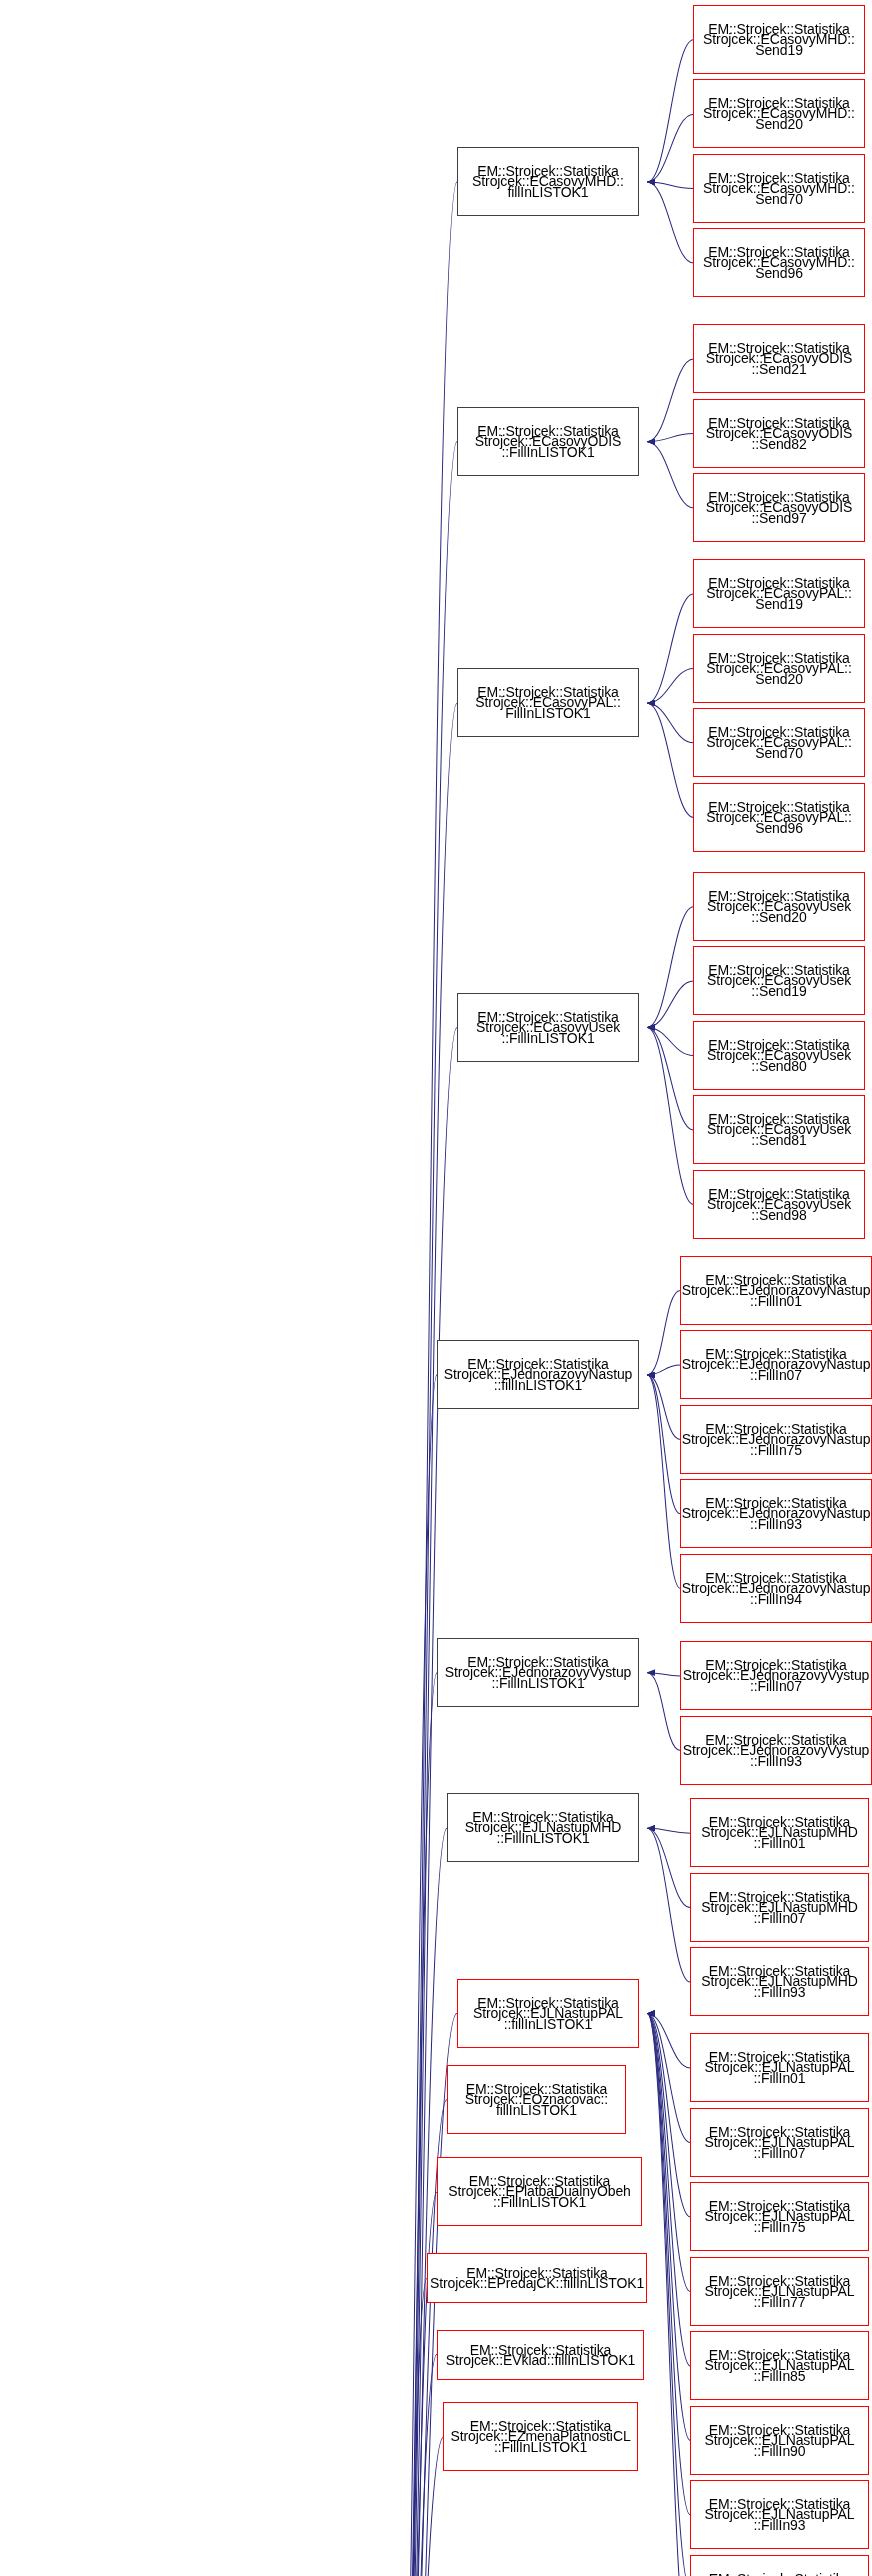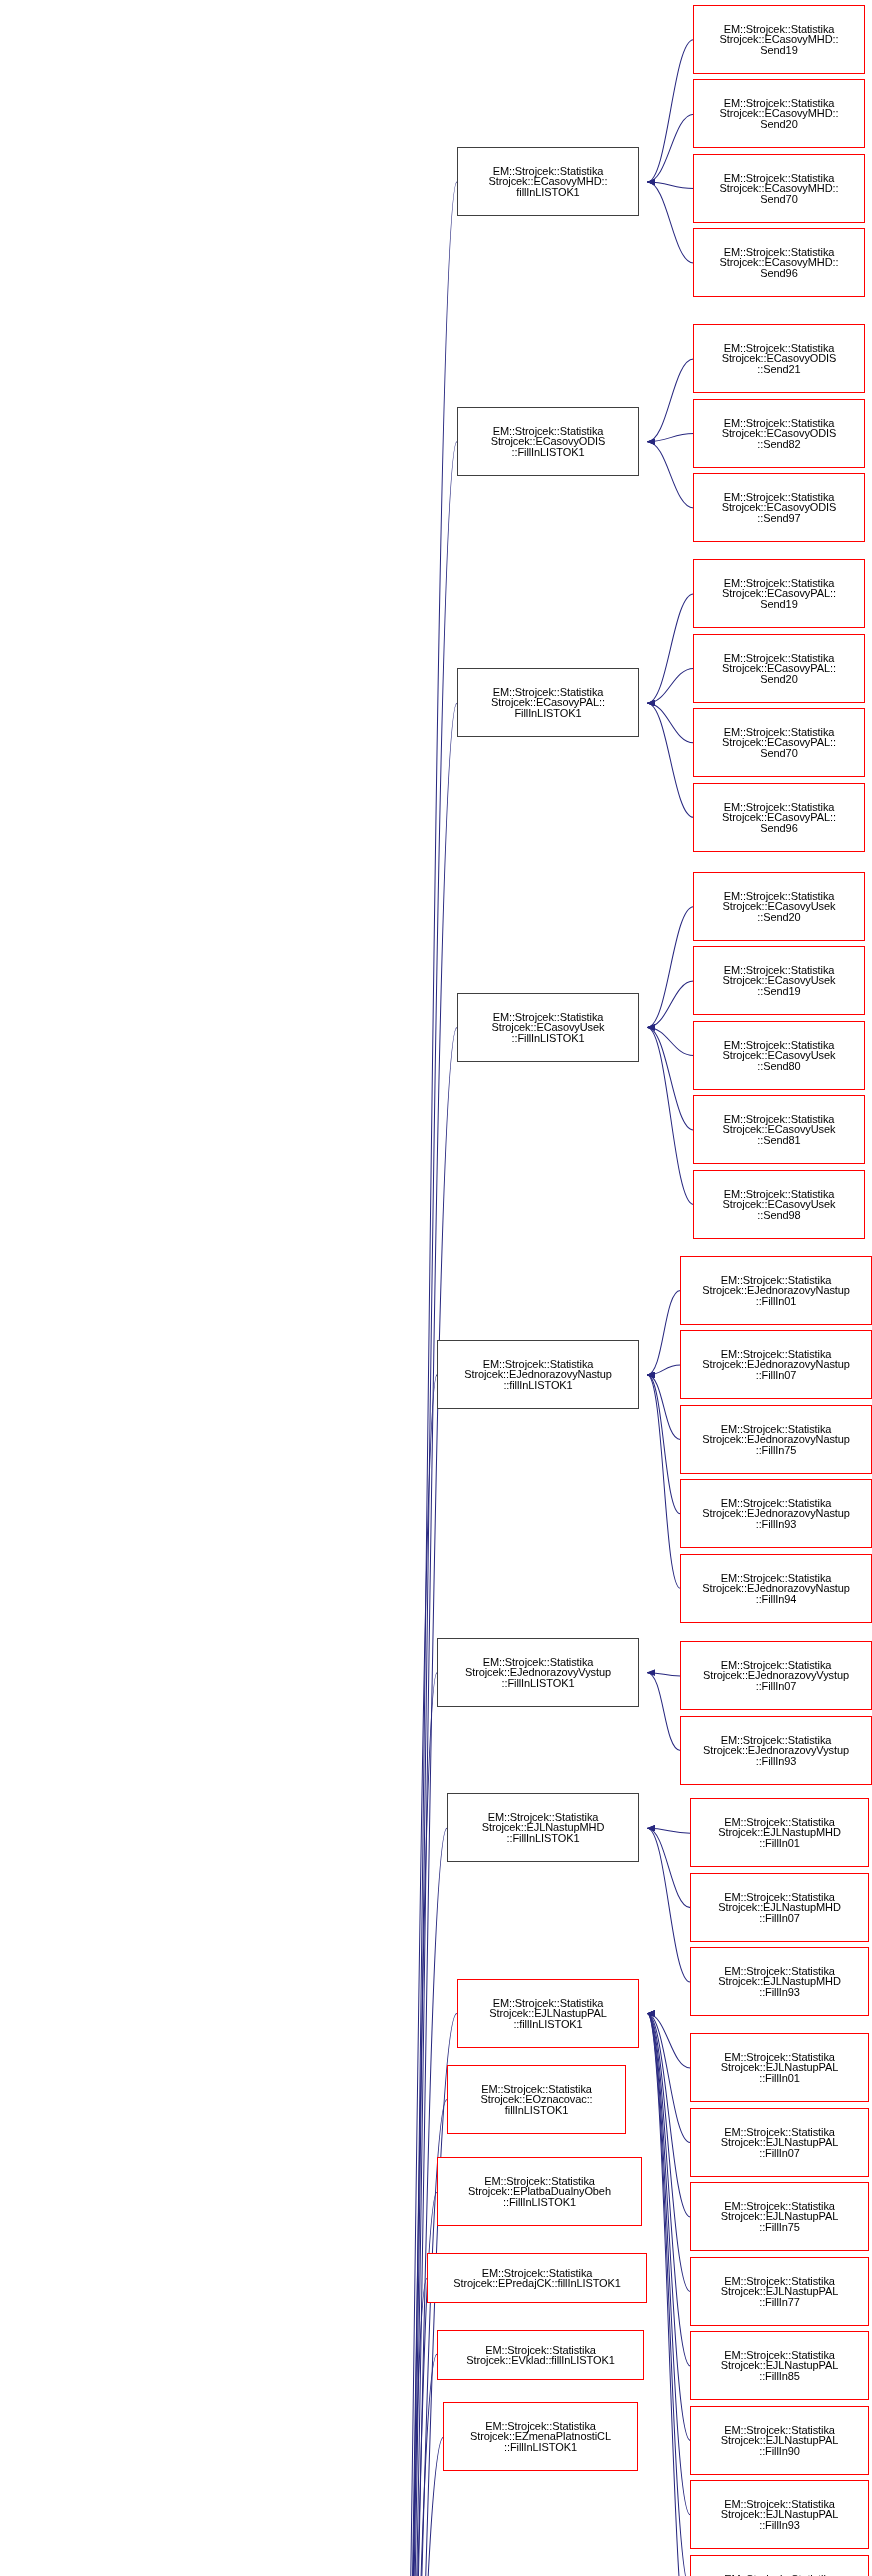--- a/index.html
+++ b/index.html
@@ -21,21 +21,21 @@
   .node{
     position:absolute;
     box-sizing:border-box;
     display:flex;
     align-items:center;
     justify-content:center;
     text-align:center;
     background:#ffffff;
     border:0.9px solid #ff0000;
     color:#000000;
-    font-size:11px;
+    font-size:14px;
     line-height:10.4px;
     letter-spacing:-0.1px;
     padding:0.9px 1.8px;
     white-space:pre-line;
     word-break:normal;
     overflow:hidden;
   }
   .node.black{
     border:0.9px solid #404040;
   }

